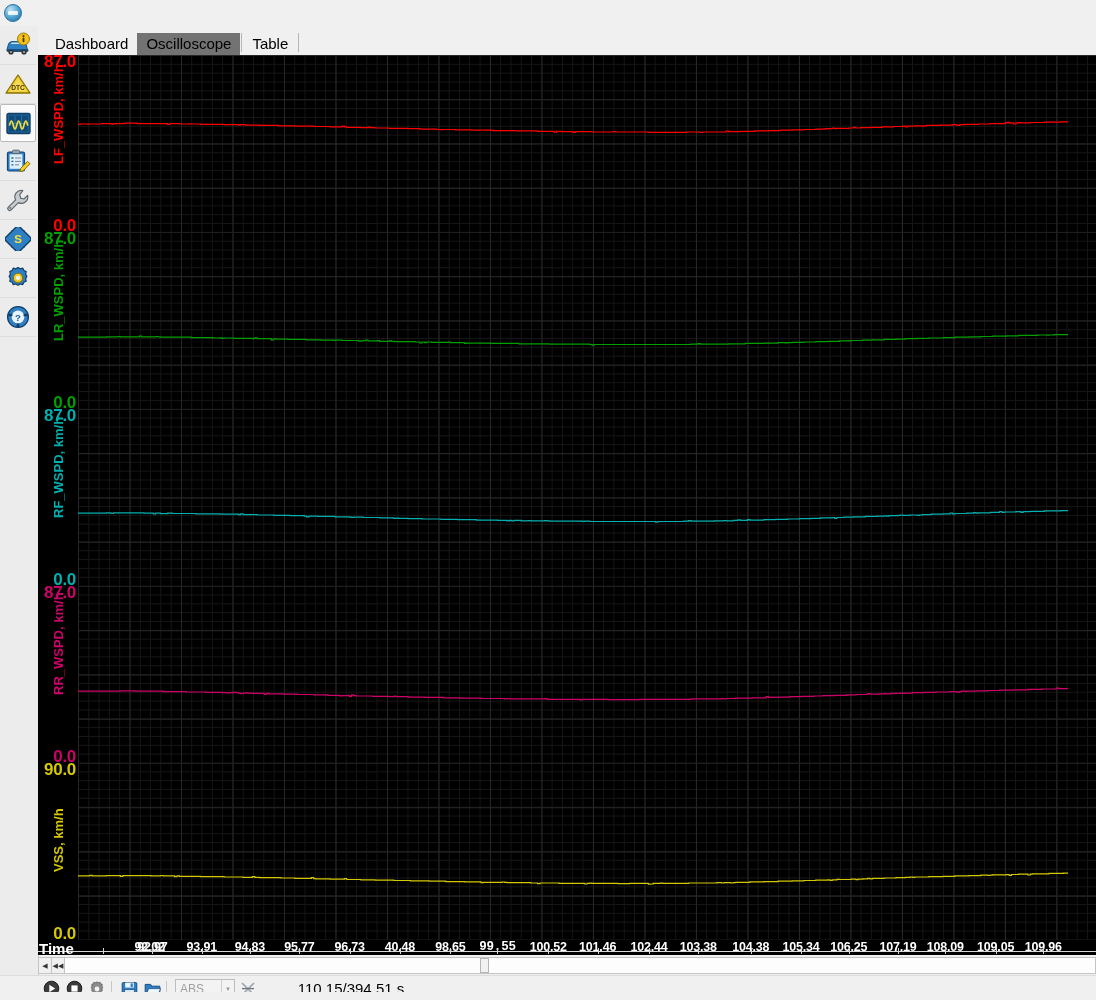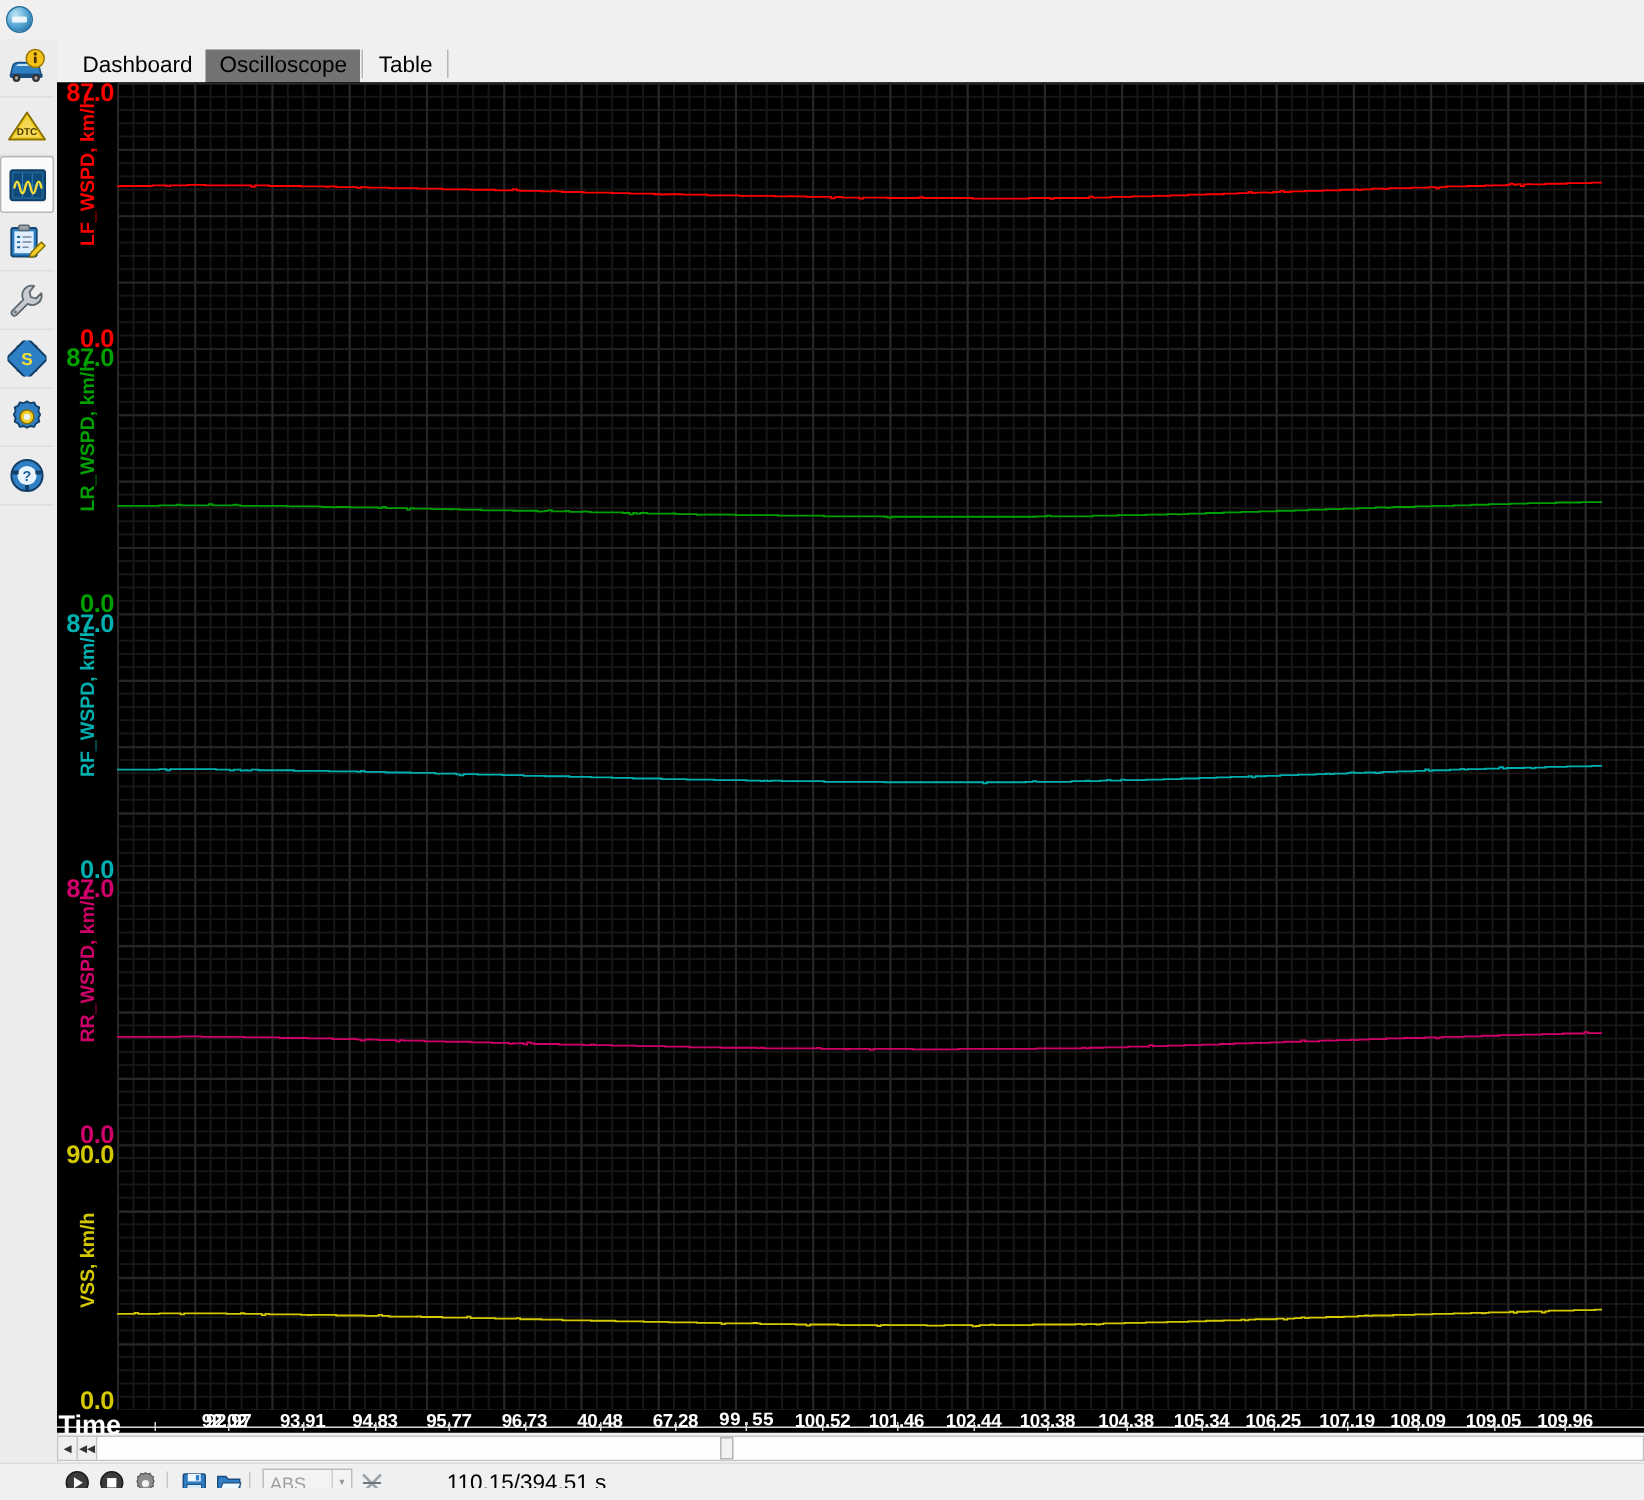--- a/index.html
+++ b/index.html
@@ -60,21 +60,21 @@
         background-position:0 0,0 0,0 0,0 0;}
   .plot svg{position:absolute;left:0;top:0;}
   .bandsep{position:absolute;left:0;width:1030px;height:1px;background:#1e1e1e;}
 
   
   .xaxis{position:absolute;left:0;top:885px;width:1058px;height:15px;background:#000;}
   .xline{position:absolute;left:0;top:11px;width:1058px;height:1px;background:#d8d8d8;}
   .xtick{position:absolute;top:0;font-size:12.5px;font-weight:bold;color:#fff;
          transform:translateX(-50%);white-space:nowrap;letter-spacing:-.2px;}
   .xtmark{position:absolute;top:8px;width:1px;height:6px;background:#d8d8d8;}
-  .timelbl{position:absolute;left:1px;top:0;font-size:18px;font-weight:bold;color:#fff;}
+  .timelbl{position:absolute;left:1px;top:0;font-size:15px;font-weight:bold;color:#fff;}
 
   
   .sbar{position:absolute;left:38px;top:957px;width:1058px;height:17px;
         background:#f4f4f4;border:1px solid #c4c4c4;box-sizing:border-box;display:flex;}
   .sbtn{width:12px;height:15px;border-right:1px solid #c4c4c4;background:#f0f0f0;
         display:flex;align-items:center;justify-content:center;font-size:7px;color:#333;}
   .strack{position:relative;flex:1;background:#fdfdfd;}
   .sthumb{position:absolute;top:0;left:428px;width:9px;height:15px;background:#f1f1f1;
           border:1px solid #b5b5b5;box-sizing:border-box;}
 
@@ -252,21 +252,21 @@
         <div class="xtick" style="left: 163.75px;">93.91</div>
         <div class="xtmark" style="left: 163.75px;"></div>
         <div class="xtick" style="left: 211.992px;">94.83</div>
         <div class="xtmark" style="left: 211.992px;"></div>
         <div class="xtick" style="left: 261.282px;">95.77</div>
         <div class="xtmark" style="left: 261.282px;"></div>
         <div class="xtick" style="left: 311.621px;">96.73</div>
         <div class="xtmark" style="left: 311.621px;"></div>
         <div class="xtick" style="left: 361.96px;">40.48</div>
         <div class="xtmark" style="left: 361.96px;"></div>
-        <div class="xtick" style="left: 412.299px;">67.28</div>
+        <div class="xtick" style="left: 412.299px;">98.65</div>
         <div class="xtmark" style="left: 412.299px;"></div>
         <div class="xtick" style="left: 459.492px; font-family: Liberation Mono, monospace;">99.55</div>
         <div class="xtmark" style="left: 459.492px;"></div>
         <div class="xtick" style="left: 510.355px;">100.52</div>
         <div class="xtmark" style="left: 510.355px;"></div>
         <div class="xtick" style="left: 559.645px;">101.46</div>
         <div class="xtmark" style="left: 559.645px;"></div>
         <div class="xtick" style="left: 611.033px;">102.44</div>
         <div class="xtmark" style="left: 611.033px;"></div>
         <div class="xtick" style="left: 660.323px;">103.38</div>

